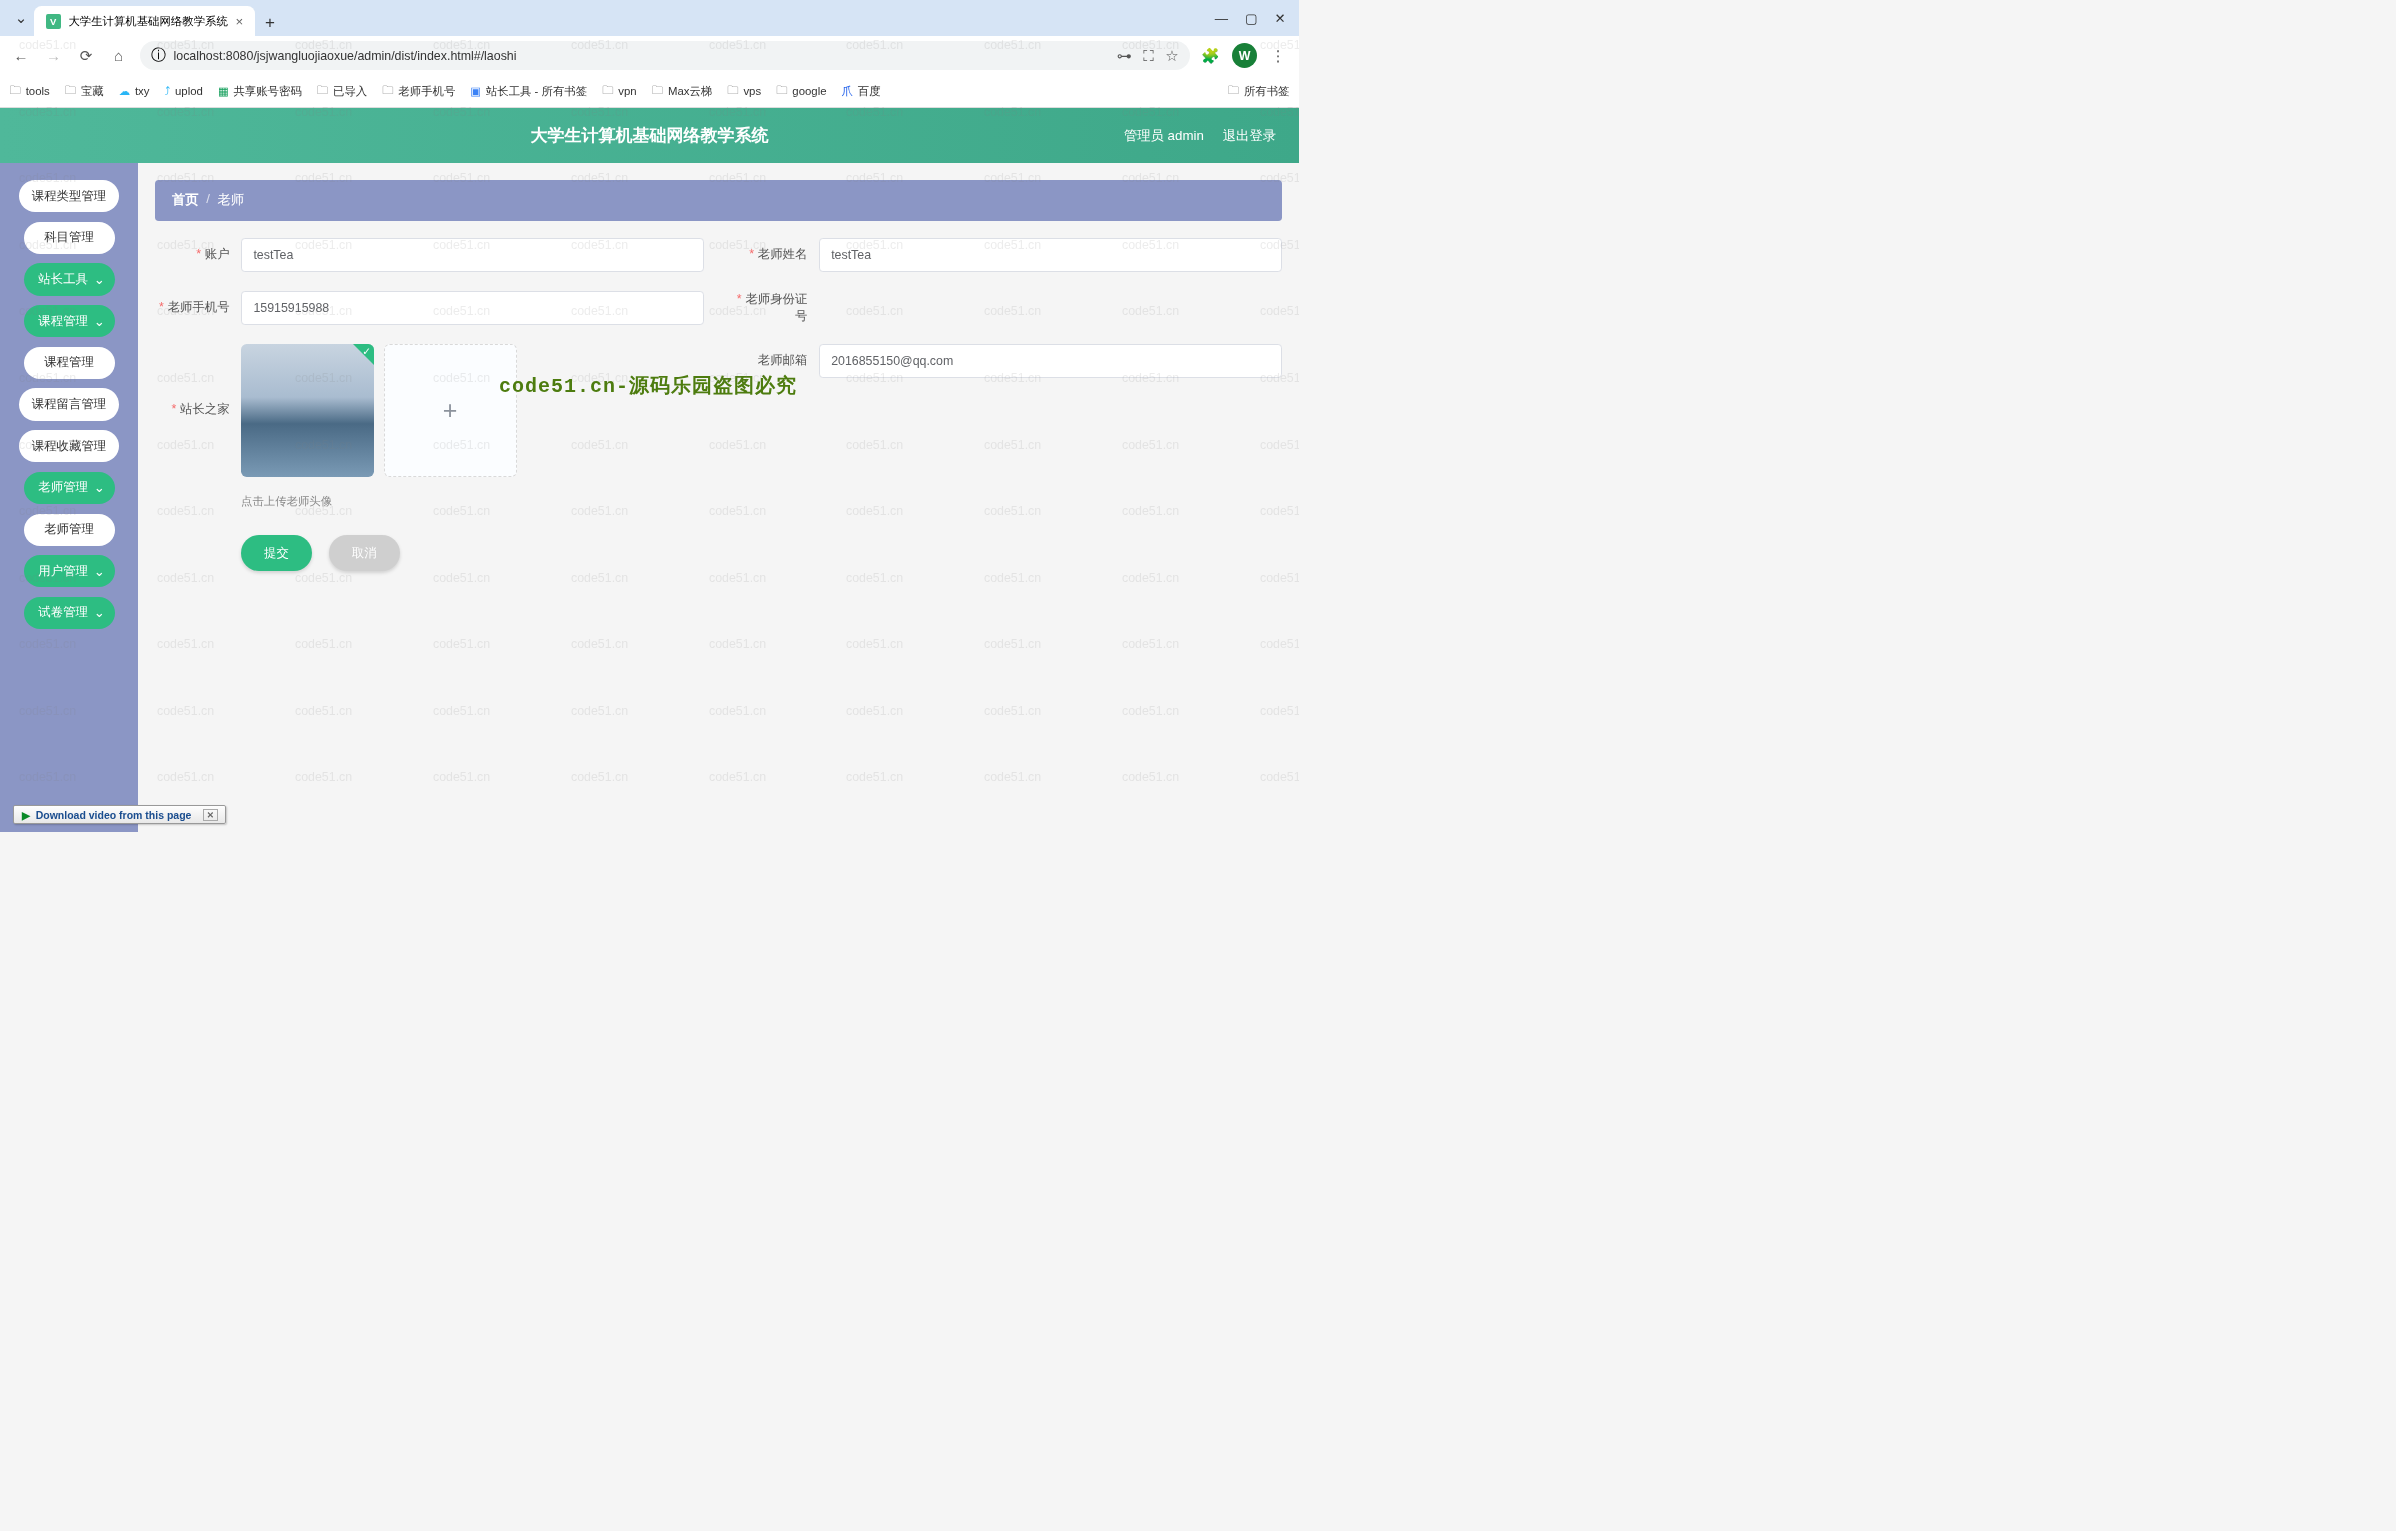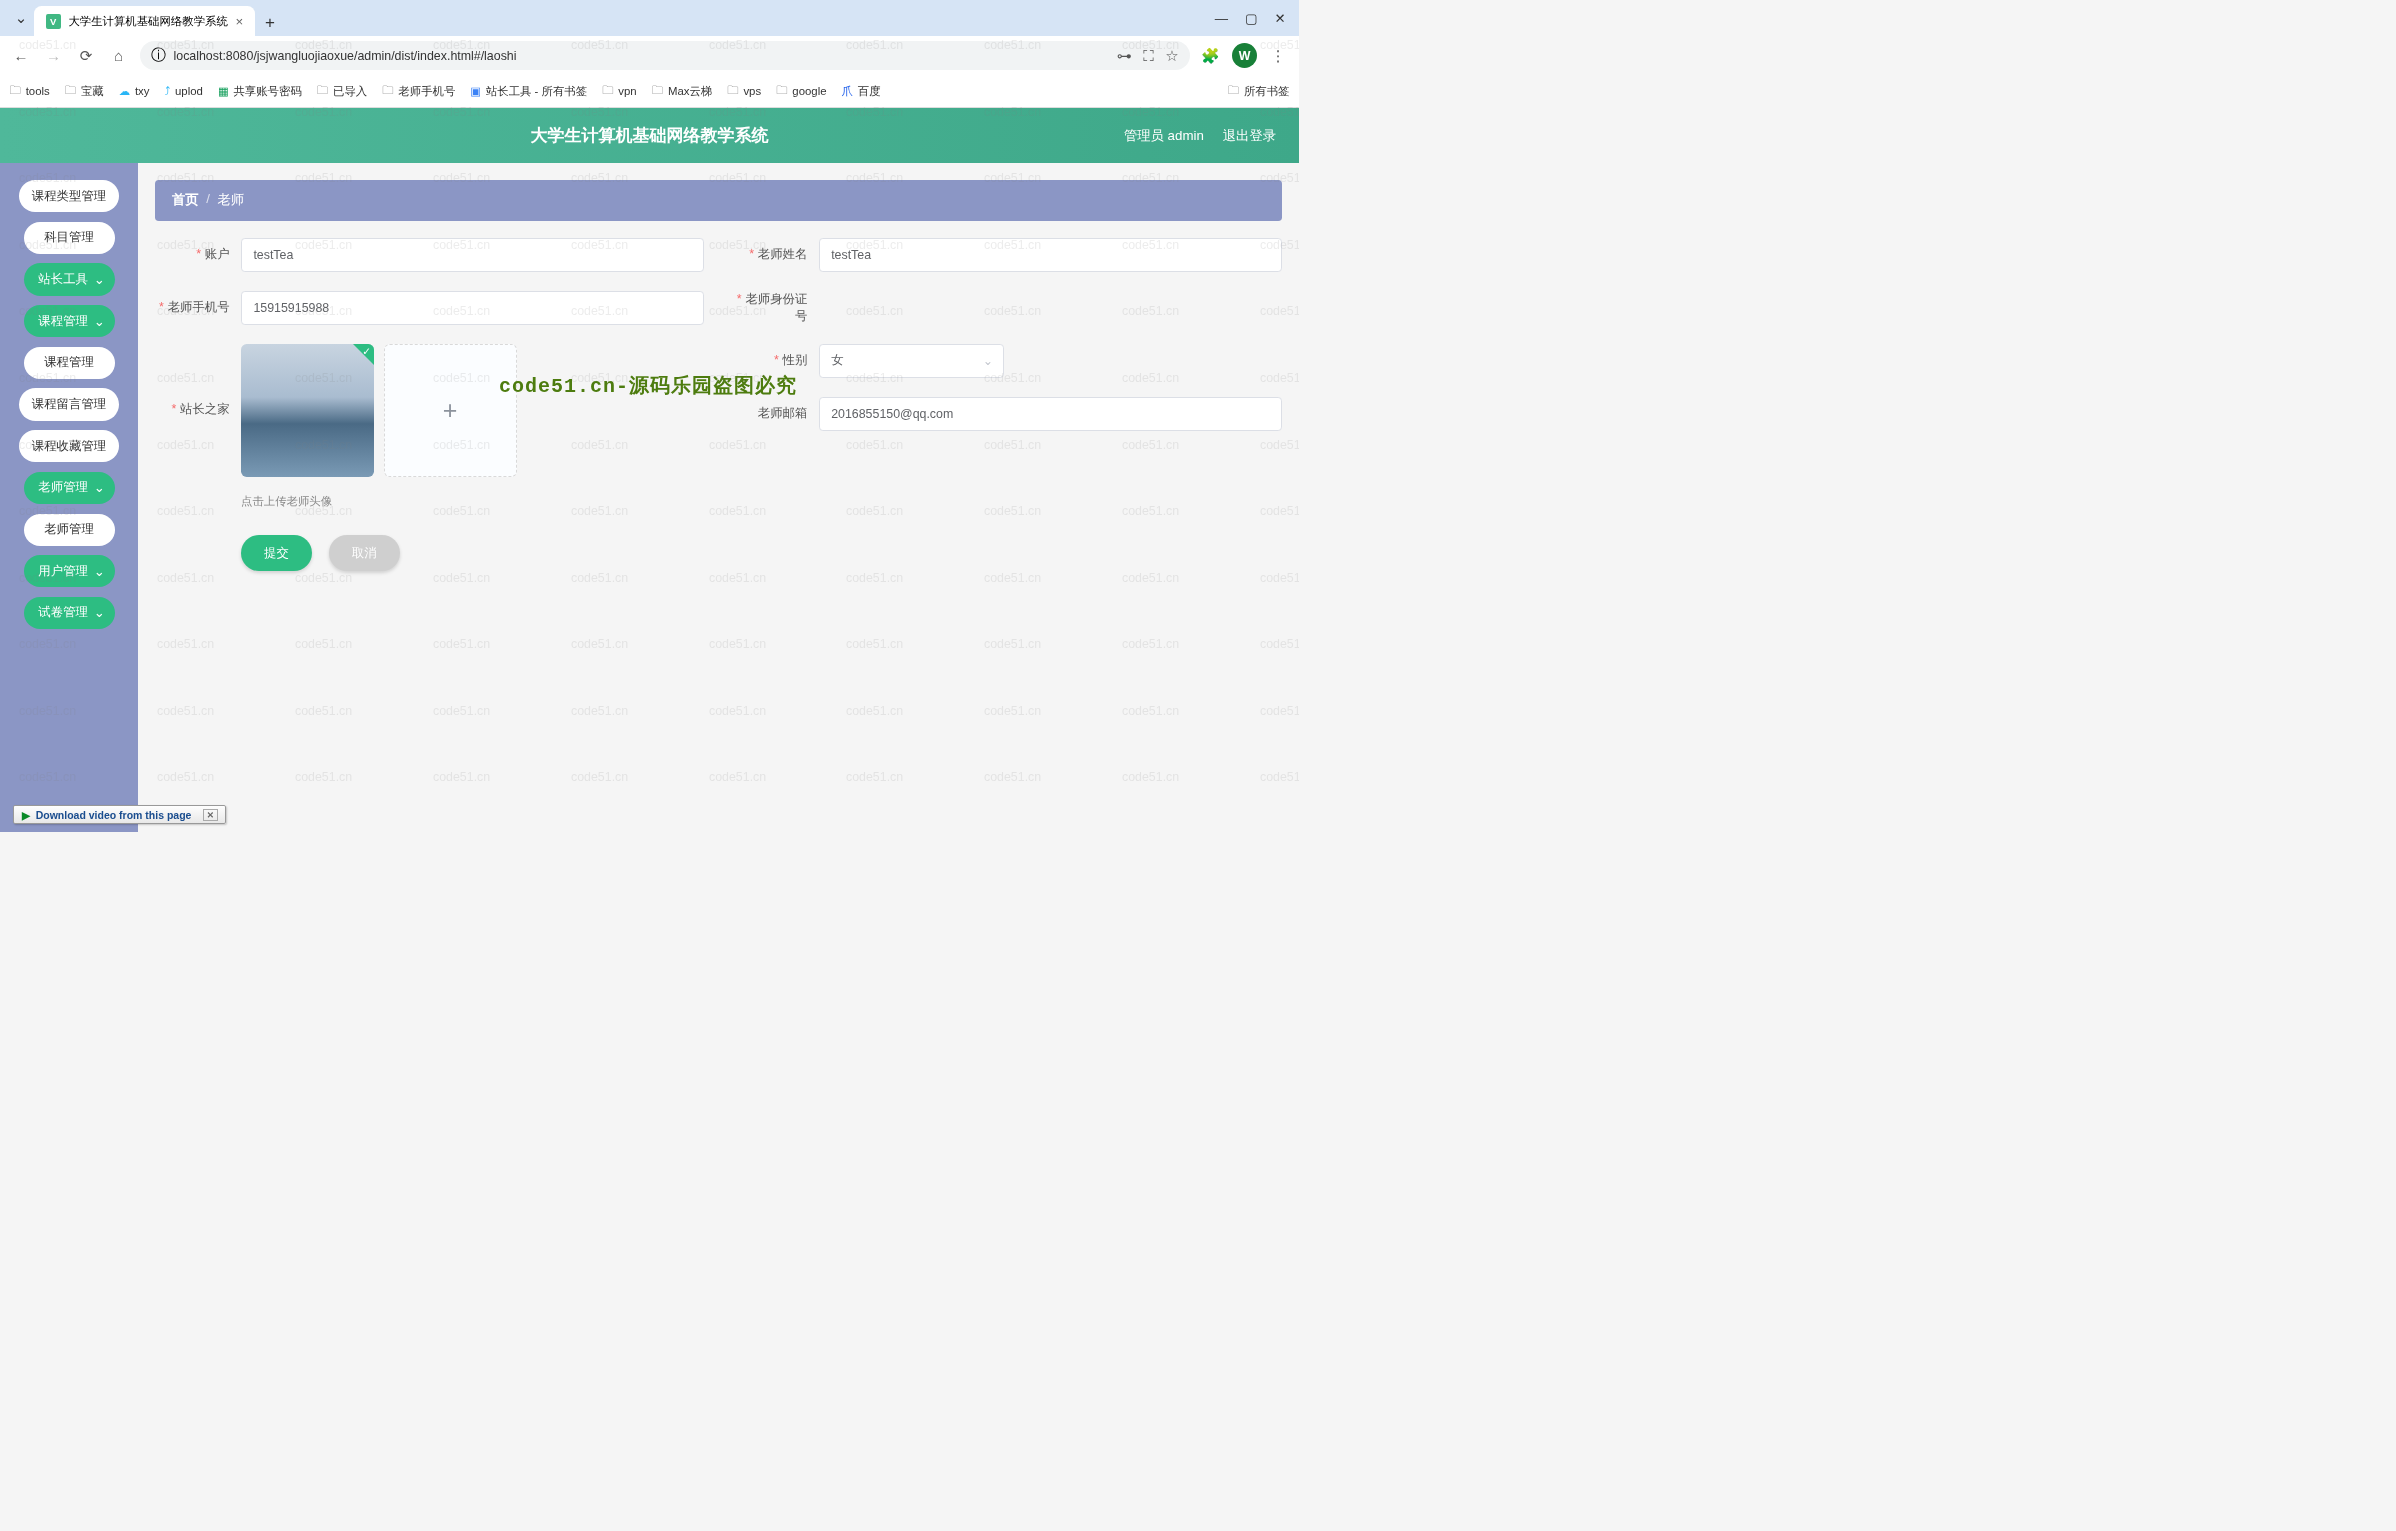--- a/index.html
+++ b/index.html
@@ -238,26 +238,20 @@
                 <div class="avatar-add">+</div>
               </div>
               <div class="upload-hint">点击上传老师头像</div>
               <div class="form-actions">
                 <button class="btn btn-primary">提交</button>
                 <button class="btn btn-cancel">取消</button>
               </div>
             </div>
           </div>
           <div class="right-col">
-            <div class="form-item">
-              <label class="form-label"><span class="req">*</span><span>性别</span></label>
-              <div class="form-select">
-                  <span>女</span>
-                </div>
-            </div>
             <div class="form-item">
               <label class="form-label"><span>老师邮箱</span></label>
               <input class="form-input" value="2016855150@qq.com" style="">
             </div>
           </div>
         </div>
       </div>
 
       <div class="overlay-watermark" style="top:209px; left:361px;">code51.cn-源码乐园盗图必究</div>
     </div>

